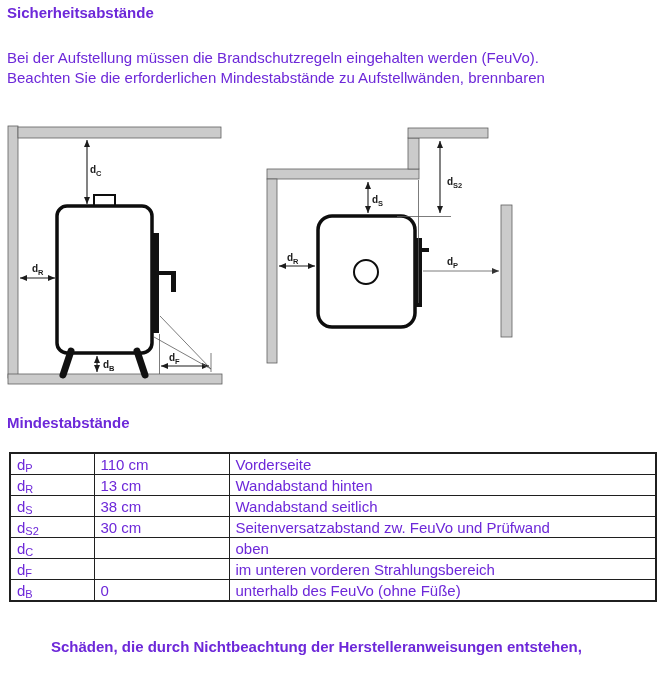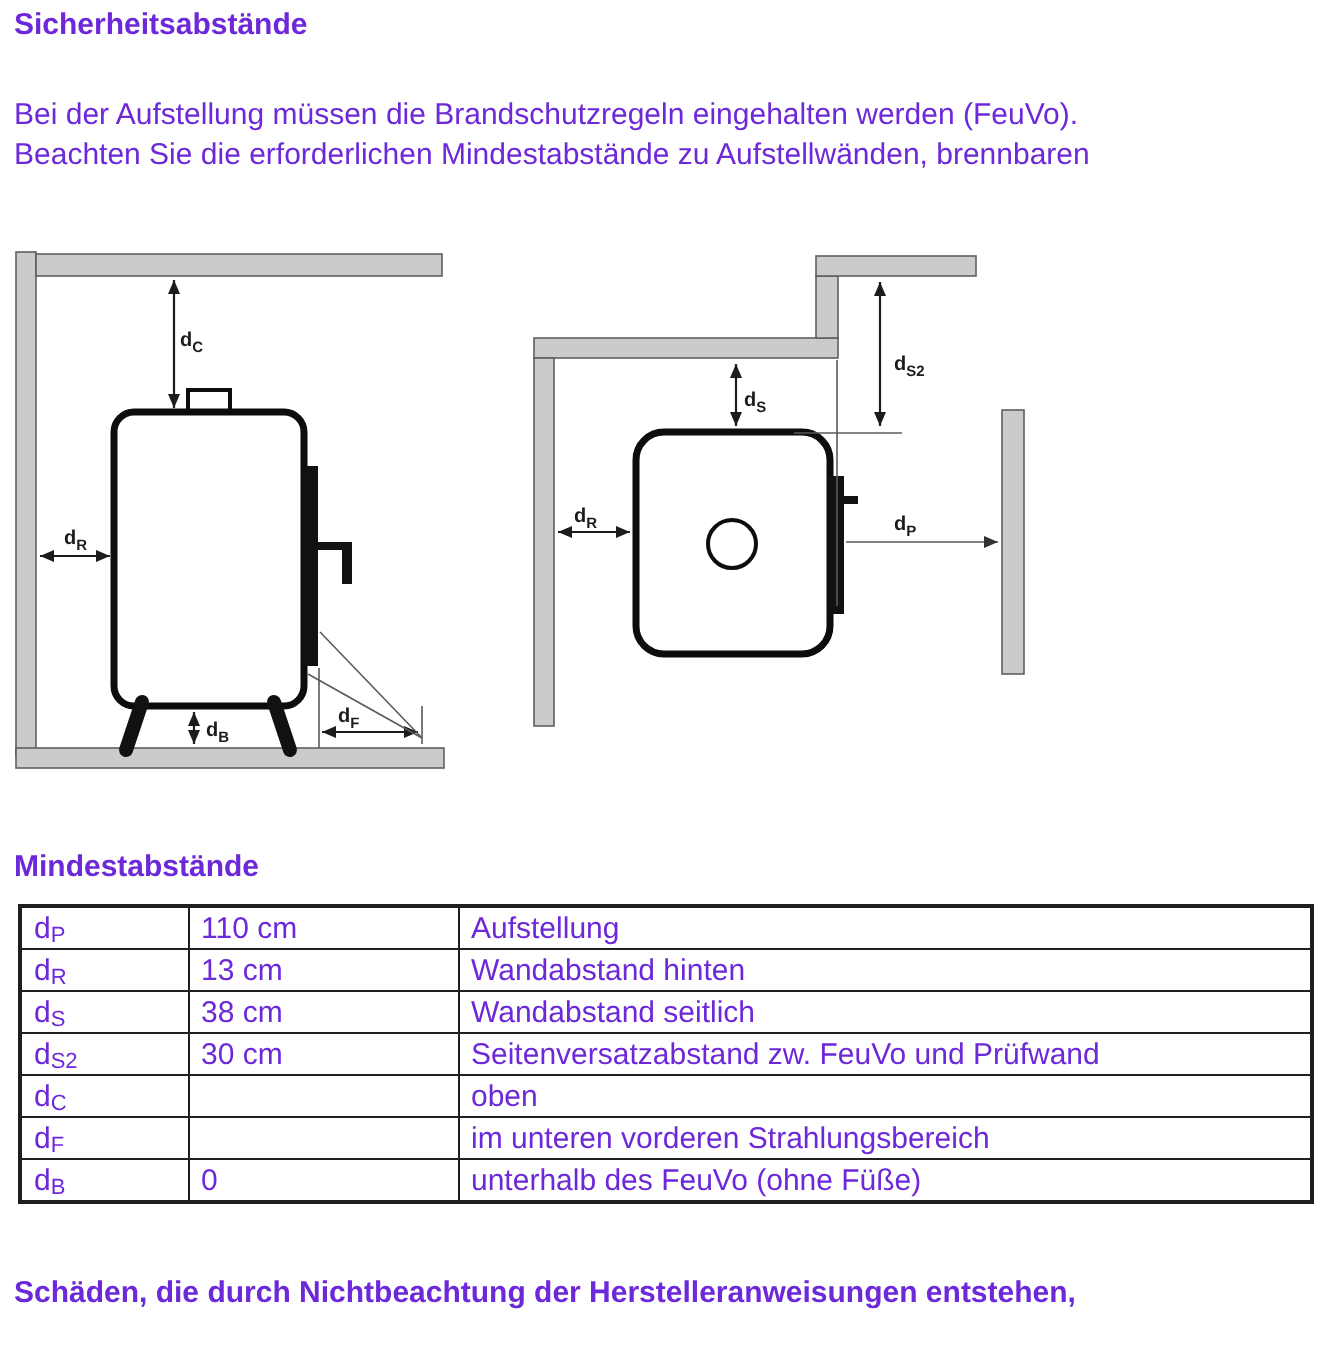--- a/index.html
+++ b/index.html
@@ -2,21 +2,21 @@
 <html><head>
 <meta charset="utf-8">
 <style>
   html,body{margin:0;padding:0;background:#fff;}
   .page{
     position:relative;width:667px;height:680px;background:#ffffff;
     font-family:"Liberation Sans",sans-serif;color:#6d28d9;overflow:hidden;
   }
   .h-bold{position:absolute;left:7px;font-size:15px;font-weight:bold;white-space:nowrap;}
   #doc-heading{top:4px;}
-  #section-heading{top:414px;margin-top:11px;}
+  #section-heading{top:414px;}
   .intro{position:absolute;left:7px;top:48px;font-size:15px;line-height:20px;}
   .intro div{white-space:nowrap;}
   .diagram-layer{position:absolute;left:0;top:0;}
   .wall{stroke:#5f5f5f;stroke-width:0.8;}
   .stove-body{fill:#ffffff;stroke:#0d0d0d;stroke-width:3.5;}
   .stove-part{fill:#ffffff;stroke:#0d0d0d;stroke-width:2;}
   .solid-black{fill:#111111;stroke:none;}
   .leg{stroke:#111111;stroke-width:7;stroke-linecap:round;}
   .dim-arrow{stroke:#1c1c1c;stroke-width:1.1;fill:none;}
   .ref-line{stroke:#5a5a5a;stroke-width:0.8;fill:none;}
@@ -29,21 +29,21 @@
   }
   table.min-dist td{
     border:1px solid #1f1f1f;height:20px;font-size:15px;
     padding:0 6px;vertical-align:middle;overflow:hidden;white-space:nowrap;
   }
   td.c-sym{padding-left:6px;}
   td.c-val{padding-left:9px;}
   td.c-desc{padding-left:8px;}
   td sub{font-size:11px;line-height:0;vertical-align:-2px;}
   .footer{position:absolute;left:7px;top:637px;font-size:15px;font-weight:bold;line-height:19px;}
-  .footer div{white-space:nowrap;}
+  .footer div{white-space:nowrap;margin-left:44px;}
 </style>
 </head>
 <body>
 
 <div class="page">
 
   <div id="doc-heading" class="h-bold">Sicherheitsabstände</div>
 
   <div class="intro">
     <div>Bei der Aufstellung müssen die Brandschutzregeln eingehalten werden (FeuVo).</div>
@@ -121,21 +121,21 @@
   <table class="min-dist">
     <colgroup>
         <col style="width:84px">
         <col style="width:135px">
         <col>
       </colgroup>
     <tbody>
       <tr>
         <td class="c-sym"><span>d</span><sub>P</sub></td>
         <td class="c-val">110 cm</td>
-        <td class="c-desc">Aufstellung</td>
+        <td class="c-desc">Vorderseite</td>
       </tr>
       <tr>
         <td class="c-sym"><span>d</span><sub>R</sub></td>
         <td class="c-val">13 cm</td>
         <td class="c-desc">Wandabstand hinten</td>
       </tr>
       <tr>
         <td class="c-sym"><span>d</span><sub>S</sub></td>
         <td class="c-val">38 cm</td>
         <td class="c-desc">Wandabstand seitlich</td>

